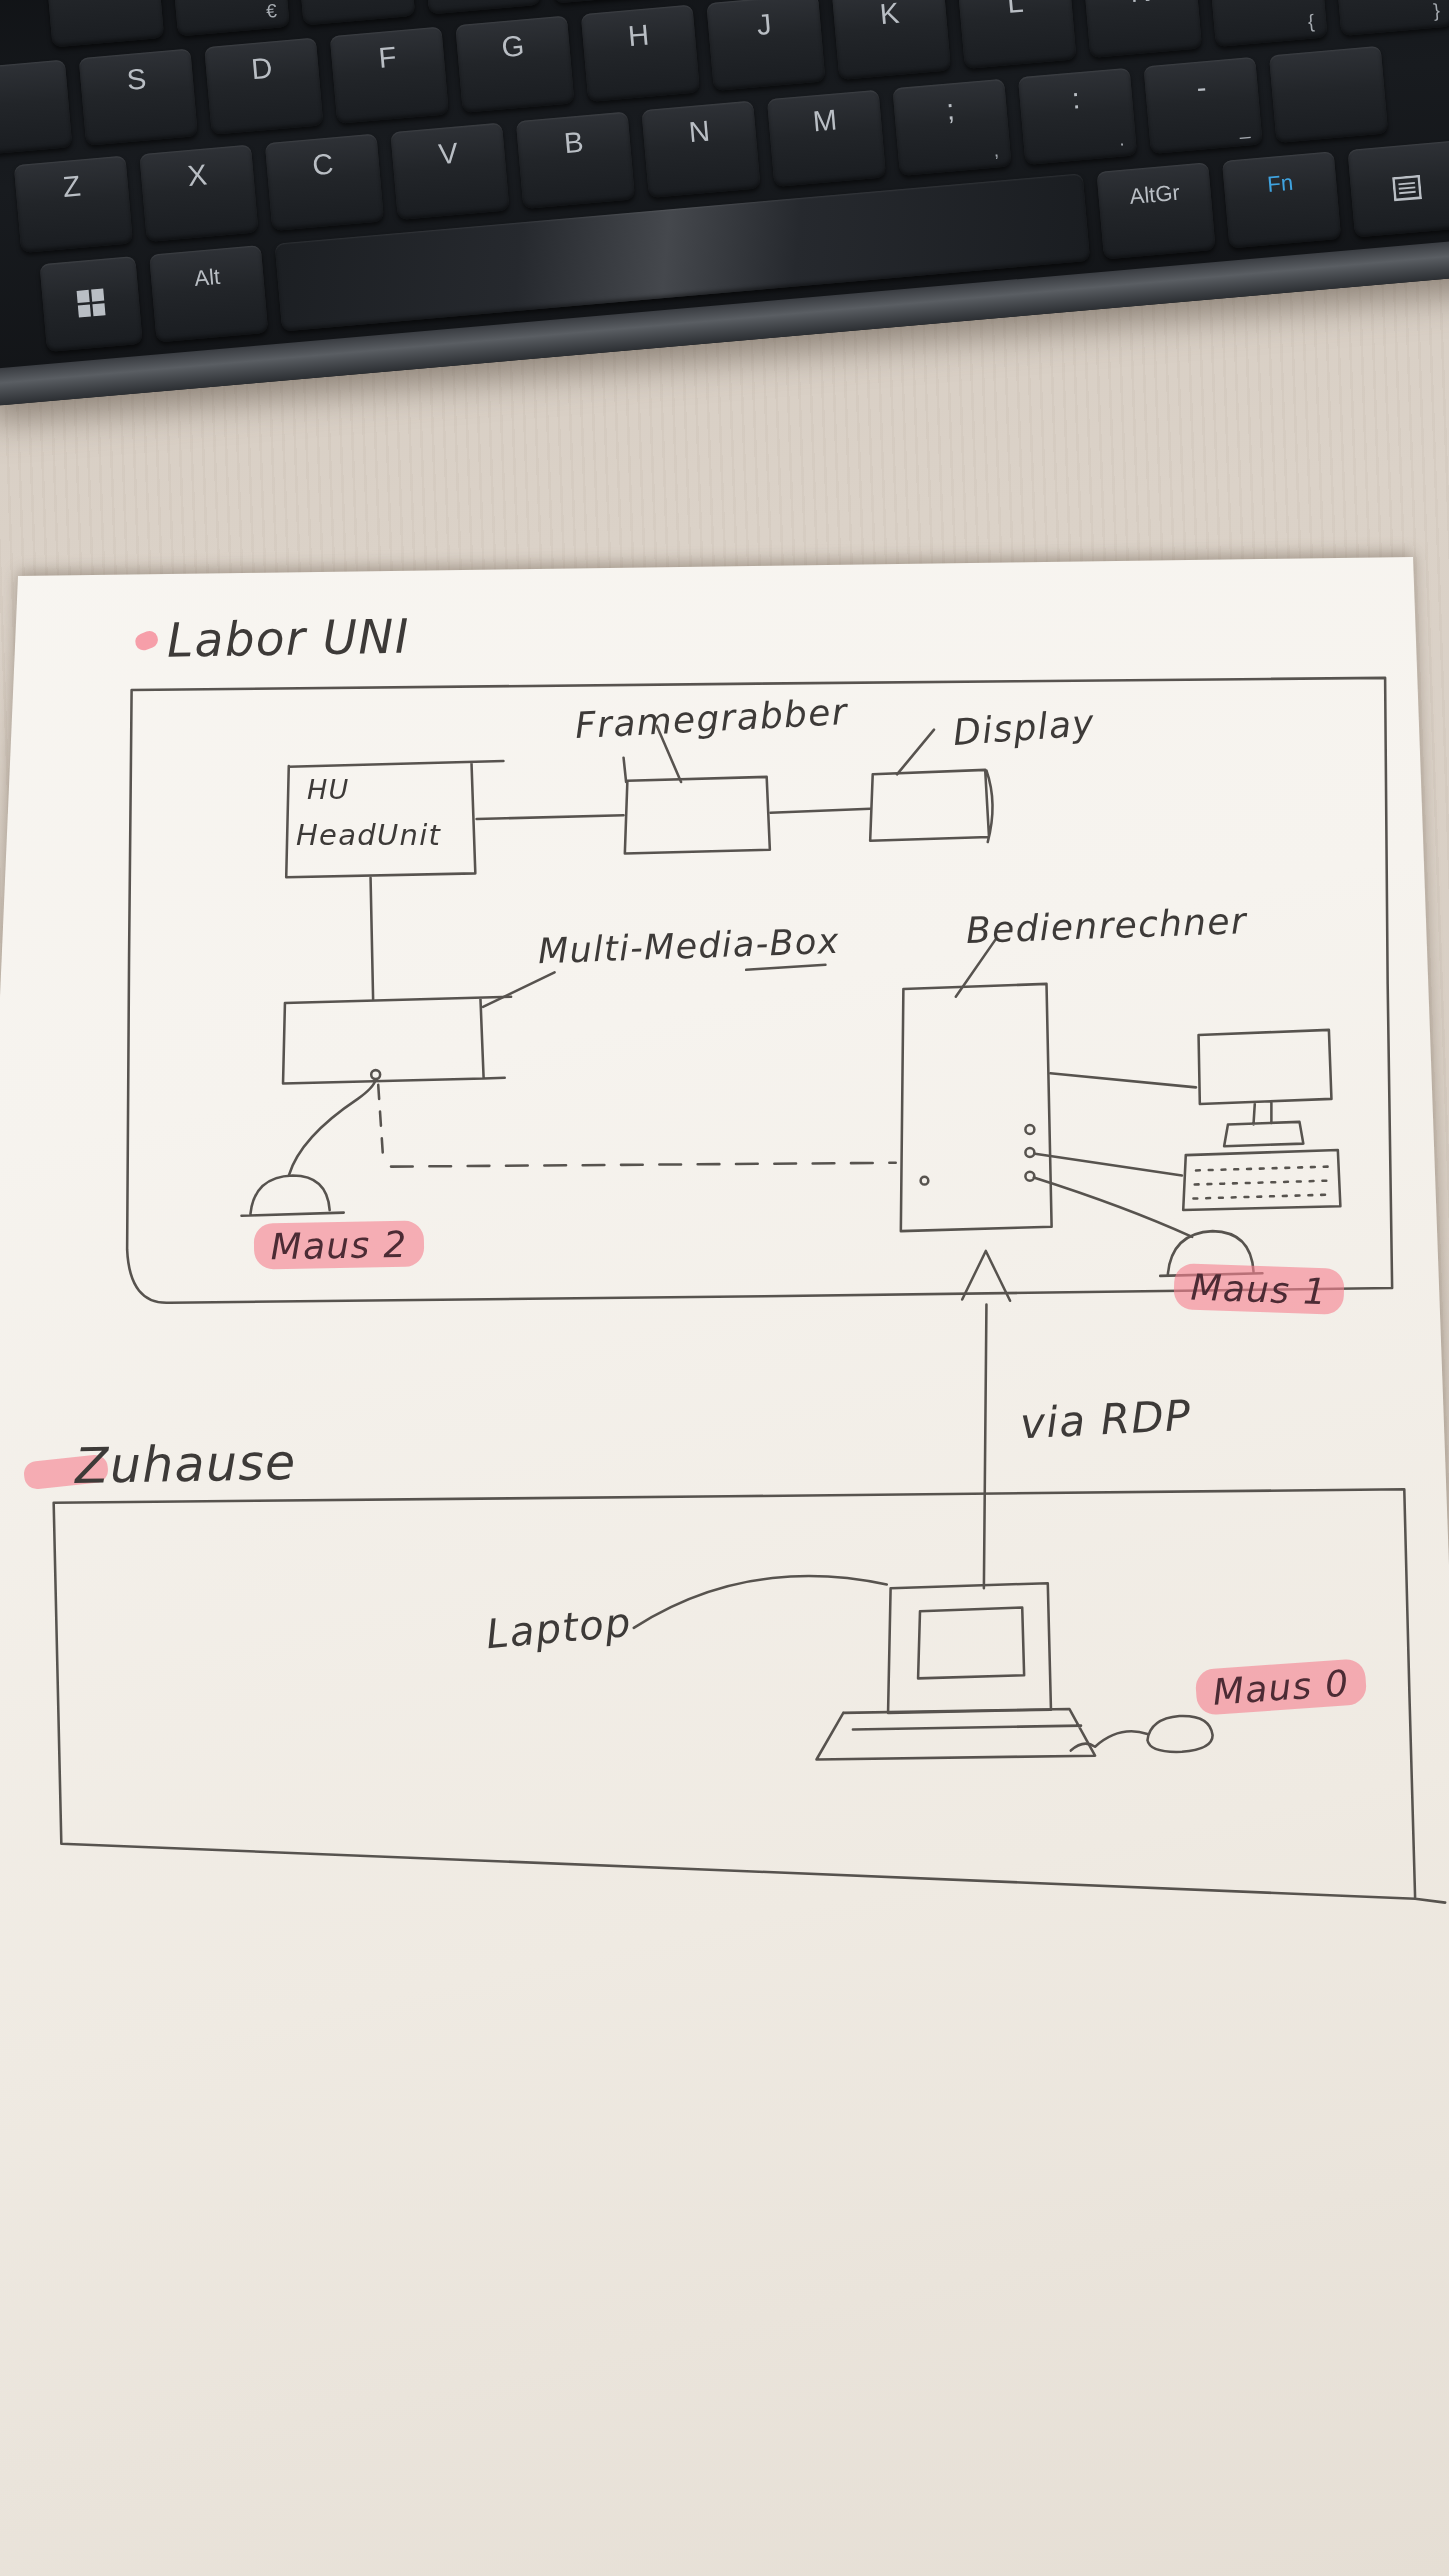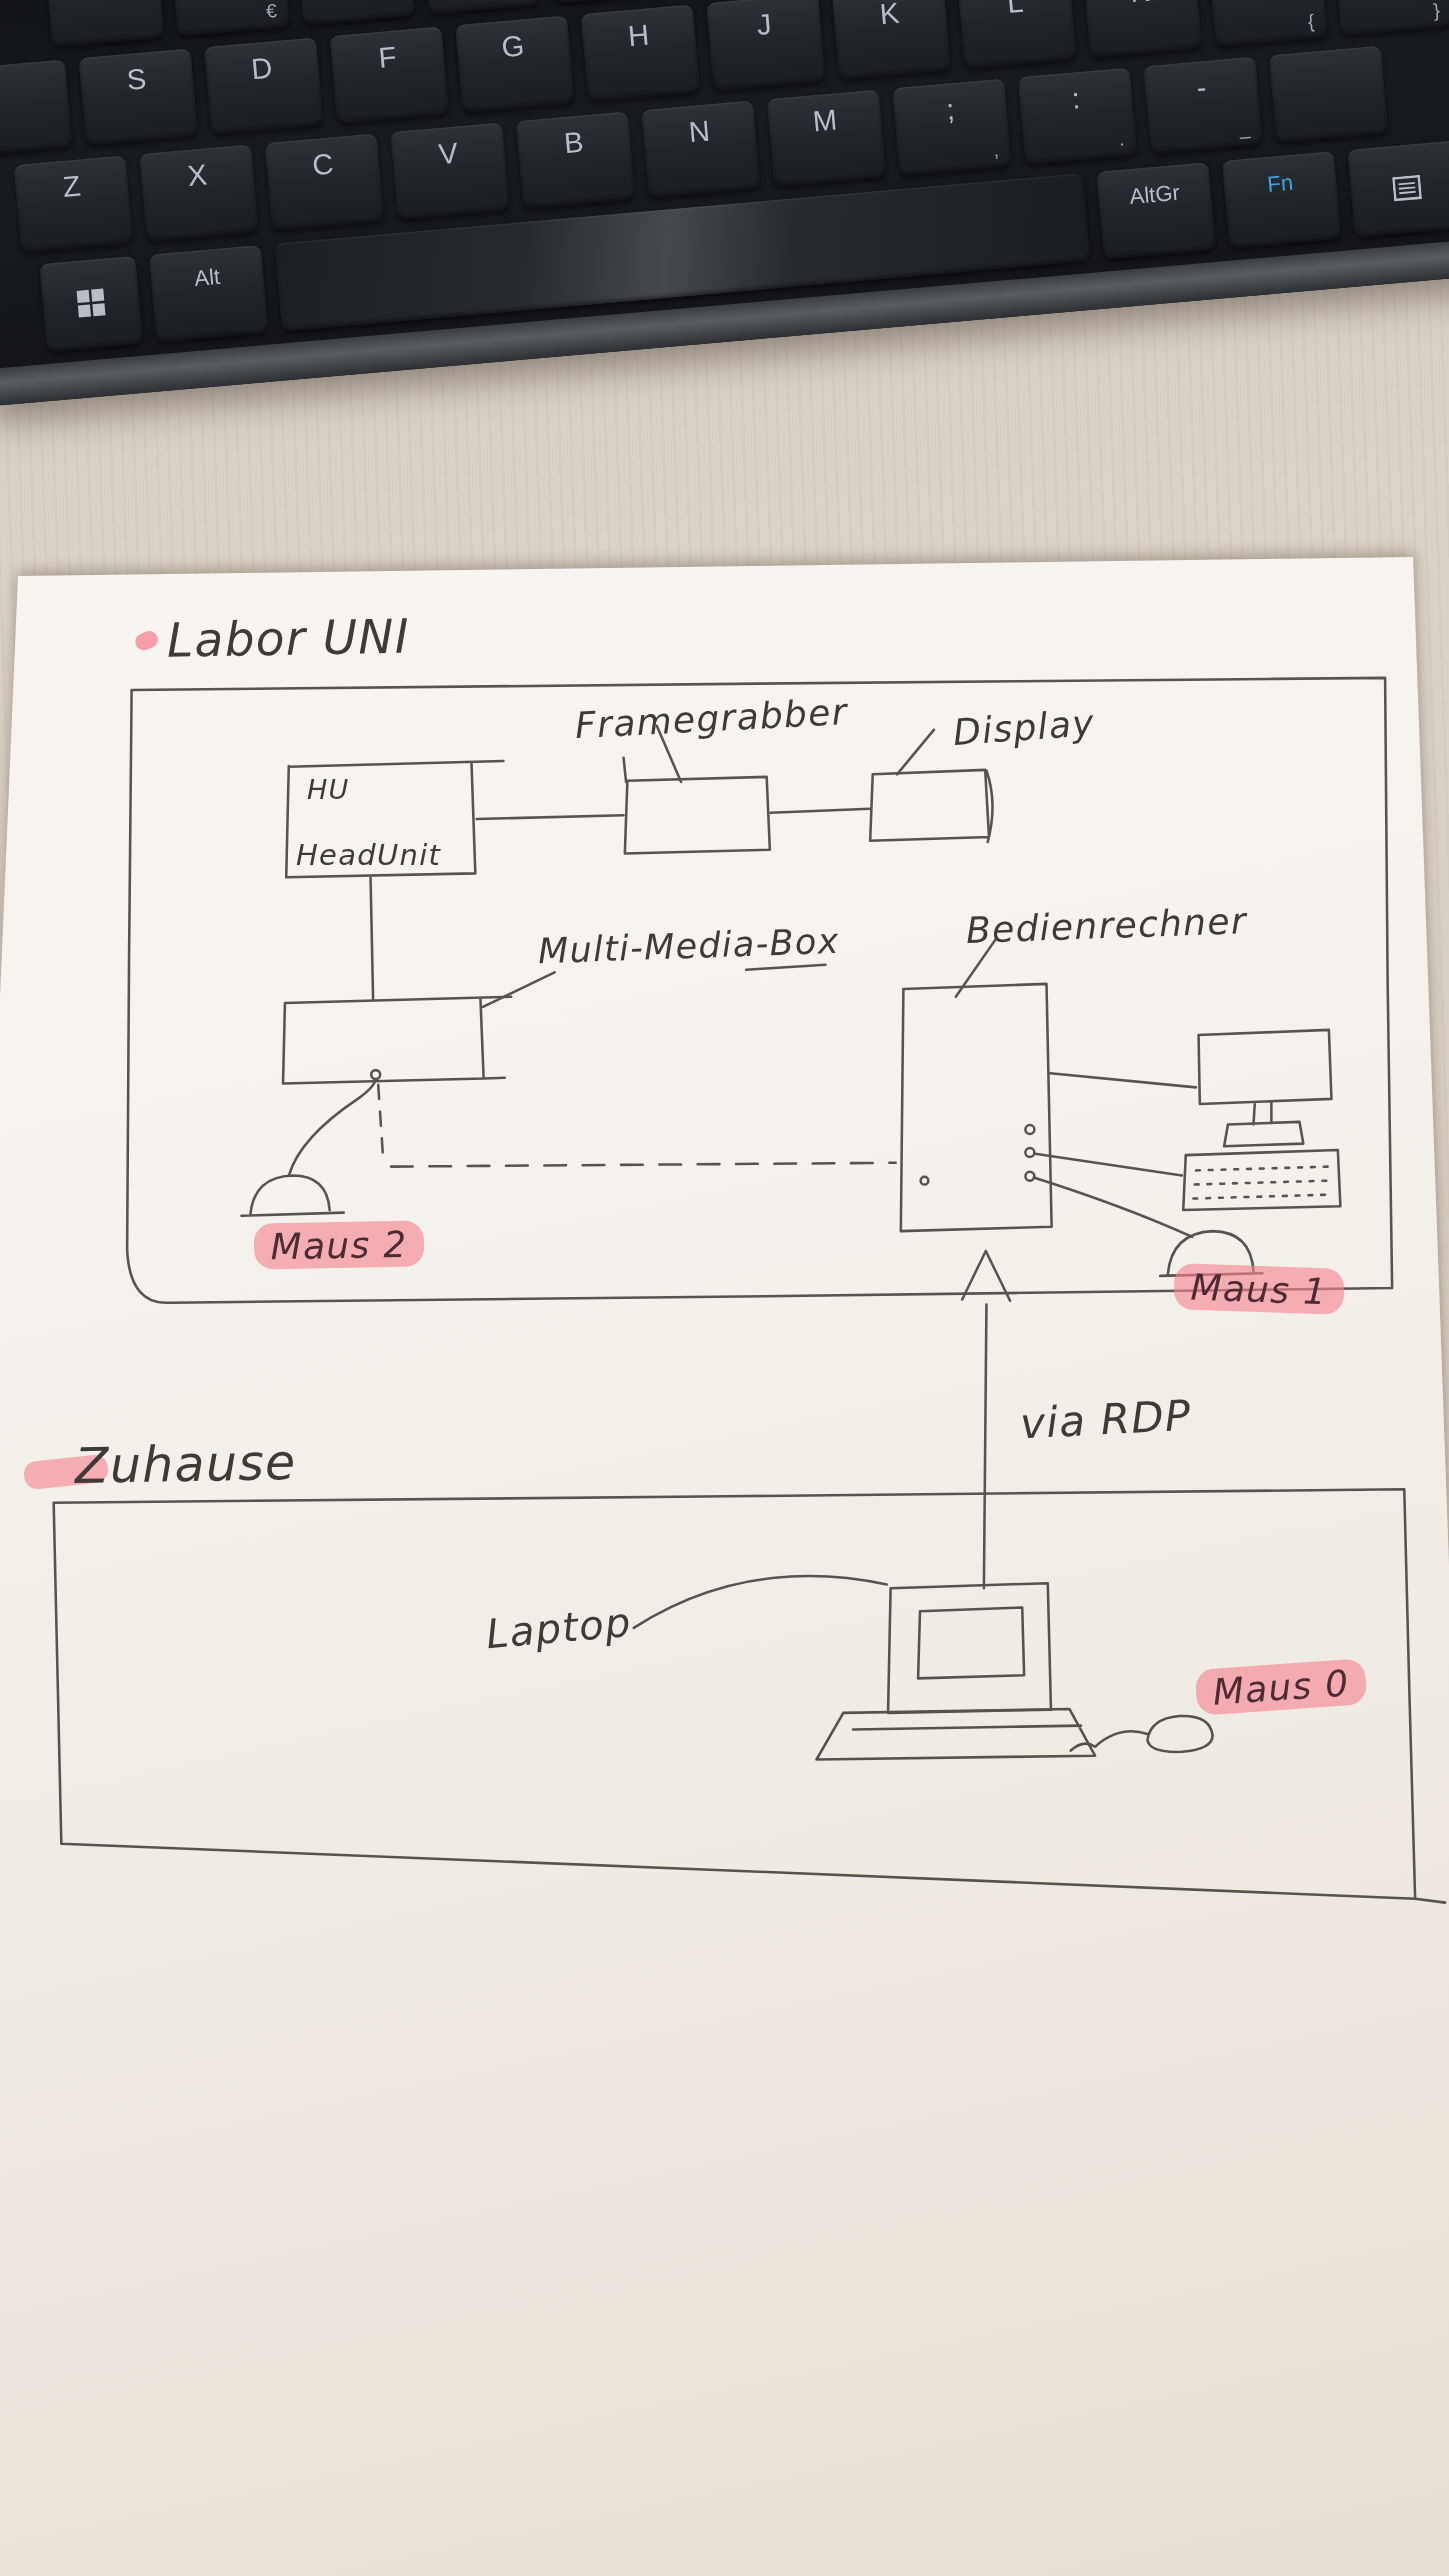--- a/index.html
+++ b/index.html
@@ -41,21 +41,21 @@
   
   .hw{position:absolute;font-style:italic;color:#3d3a38;letter-spacing:1.3px;white-space:nowrap;}
   .hl{background:rgba(245,130,146,.62);border-radius:19px;padding:2.6px 16.6px;color:#4c2b34;}
   .hlmark{position:absolute;background:rgba(245,130,146,.62);border-radius:12.8px;}
   .titledot{display:inline-block;width:23px;height:16.6px;border-radius:8.3px;
     background:rgba(245,130,146,.75);transform:rotate(-20deg);margin-right:9px;}
   #lab-title{left:135px;top:611px;font-size:47px;transform:rotate(-1deg);display:flex;align-items:center;}
   #fg-label{left:575px;top:698px;font-size:36px;transform:rotate(-3deg);}
   #disp-label{left:953px;top:707px;font-size:36px;transform:rotate(-4deg);}
   #hu1{left:307px;top:774px;font-size:27px;}
-  #hu2{left:296px;top:818px;font-size:29px;margin-top:20px;}
+  #hu2{left:296px;top:818px;font-size:29px;}
   #mmb-label{left:538px;top:926px;font-size:35px;transform:rotate(-2deg);}
   #bed-label{left:966px;top:905px;font-size:36px;transform:rotate(-2deg);}
   #maus2-label{left:254px;top:1222px;font-size:36px;transform:rotate(-1deg);}
   #maus1-label{left:1174px;top:1266px;font-size:36px;transform:rotate(2deg);}
   #rdp-label{left:1020px;top:1395px;font-size:42px;transform:rotate(-3deg);}
   #zuh-mark{left:24px;top:1458px;width:84px;height:28px;transform:rotate(-6deg);}
   #zuh-title{left:75px;top:1436px;font-size:49px;transform:rotate(-1deg);}
   #laptop-label{left:486px;top:1605px;font-size:40px;transform:rotate(-5deg);}
   #maus0-label{left:1196px;top:1664px;font-size:36px;transform:rotate(-4deg);}
 </style>

